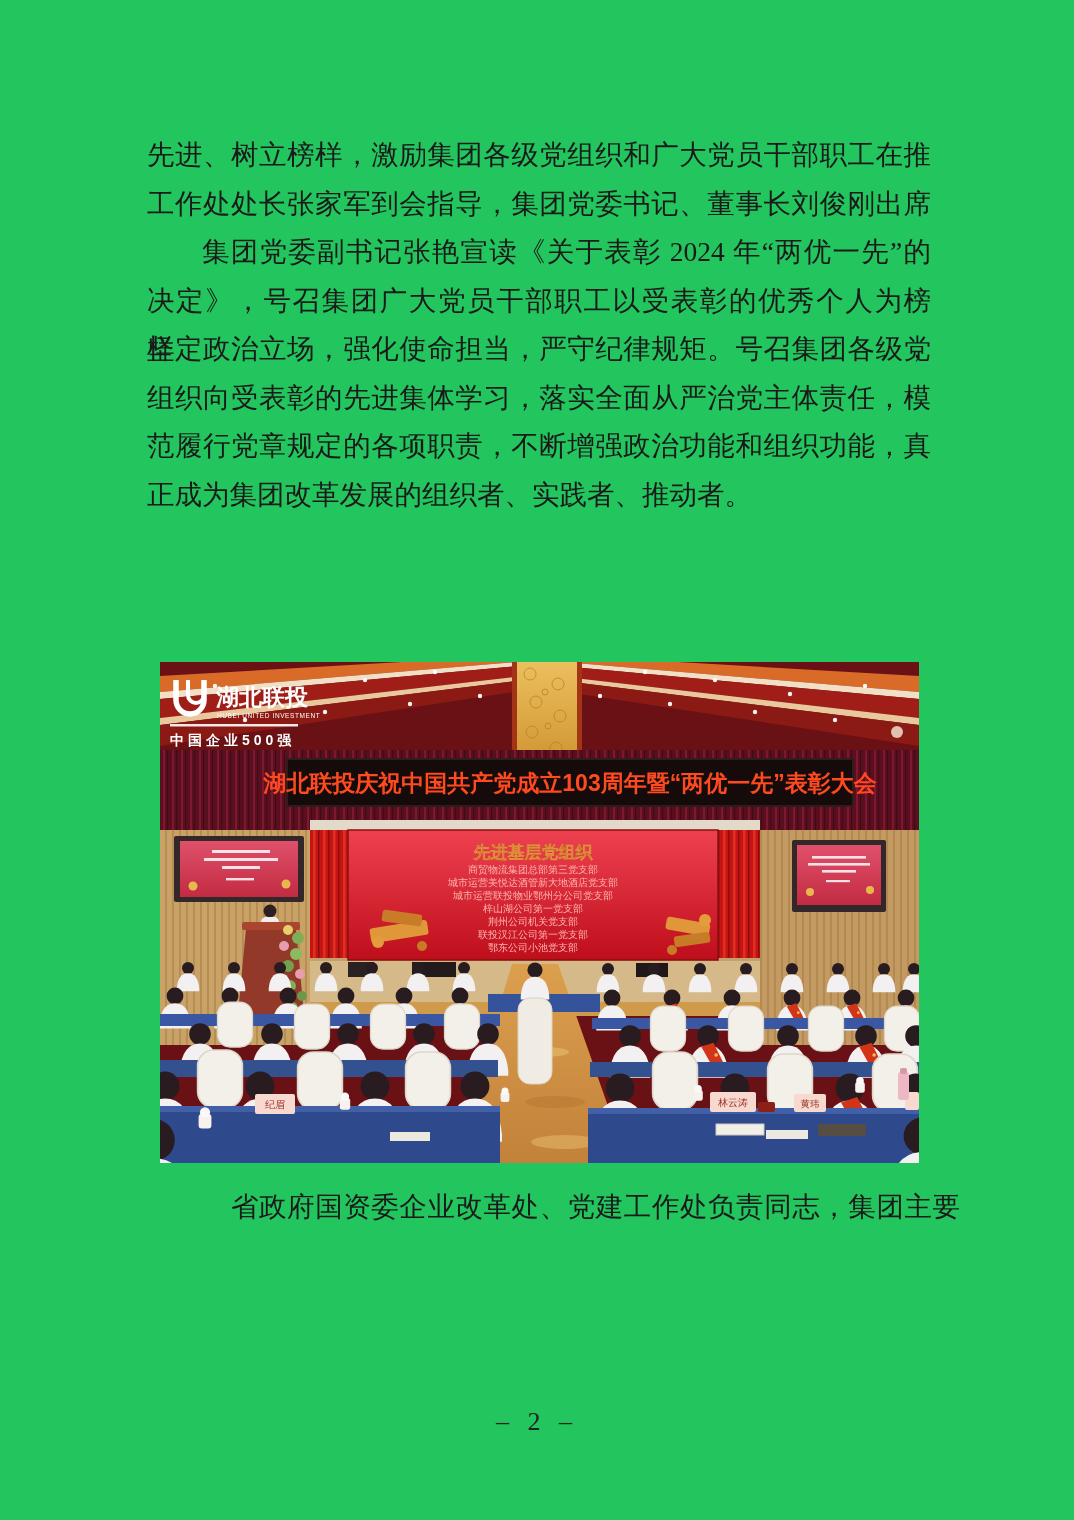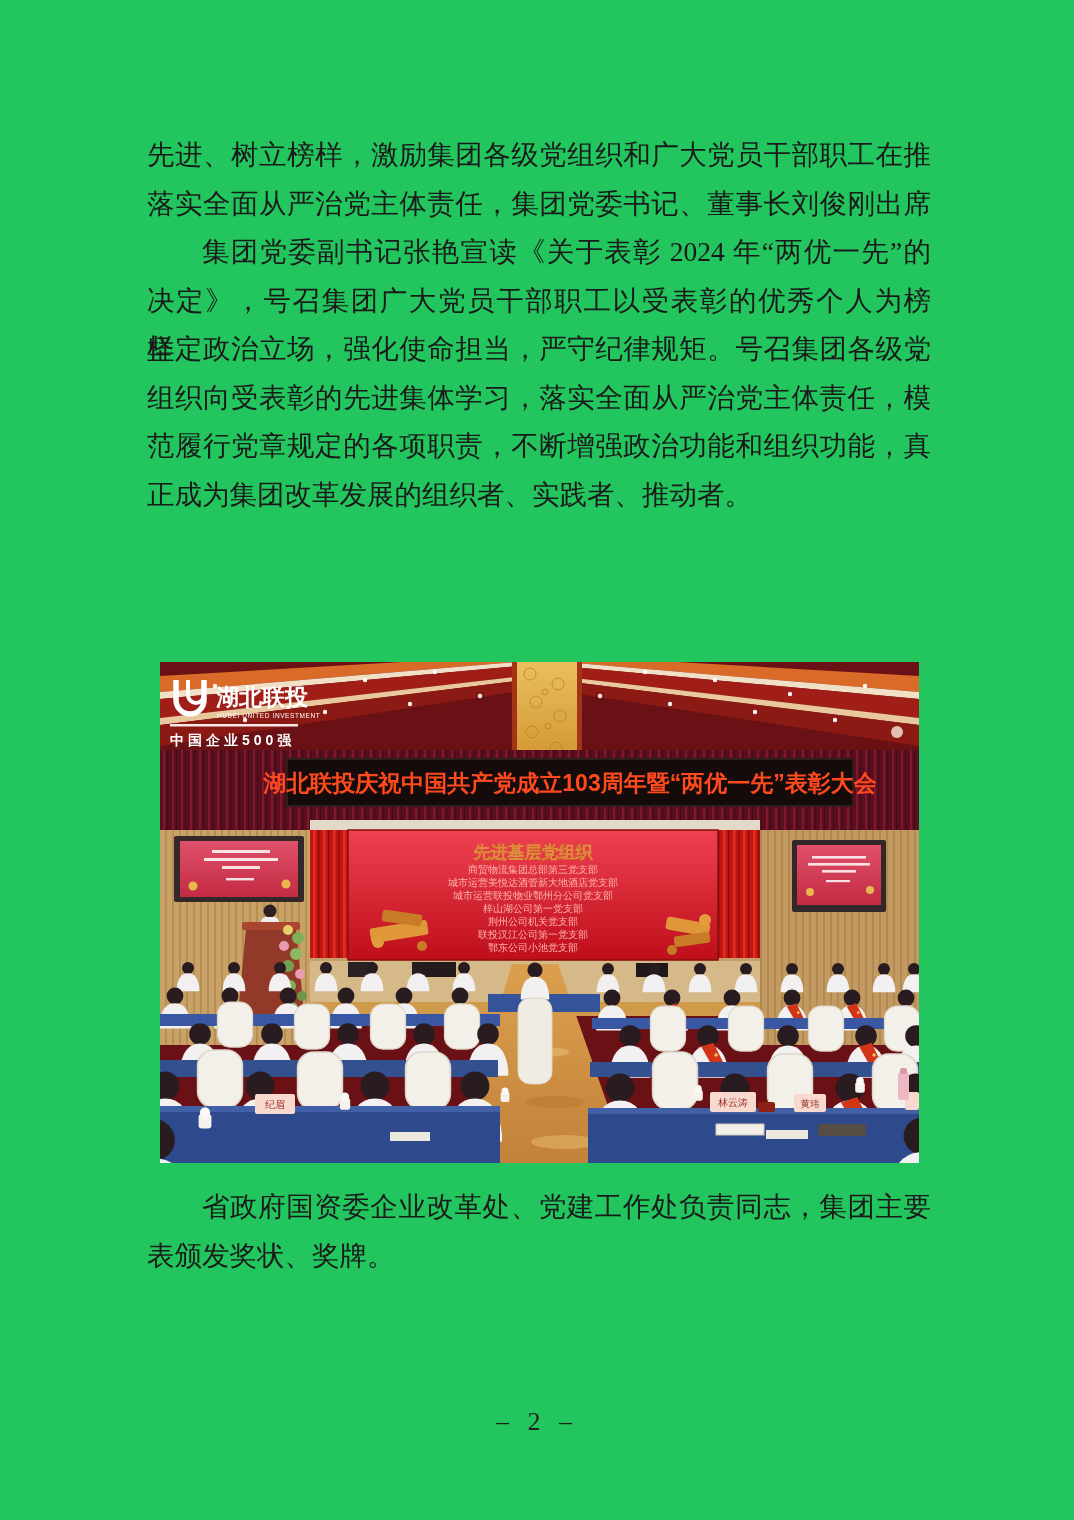--- a/index.html
+++ b/index.html
@@ -1,36 +1,36 @@
 <!DOCTYPE html>
 <html><head>
 <meta charset="utf-8">
 <style>
   html,body{margin:0;padding:0;background:#ffffff;}
   .page{position:relative;width:1074px;height:1520px;background:#22c55e;overflow:hidden;
         font-family:"Liberation Serif","DejaVu Serif",serif;color:#1a1a1a;}
   .text-block{position:absolute;left:147px;width:784px;}
   .tb1{top:131px;}
-  .tb2{top:1183px;}
+  .tb2{top:1183px;margin-left:29px;}
   .ln{height:48.5px;line-height:48.5px;font-size:27.5px;white-space:normal;}
   .j{text-align:justify;text-align-last:justify;}
   .ind{text-indent:2em;}
   .photo{position:absolute;left:160px;top:662px;width:759px;height:501px;overflow:hidden;background:#6a1115;}
   .photo svg{display:block;}
   .page-number{position:absolute;left:0;top:1407px;width:1074px;text-align:center;
                font-size:26px;letter-spacing:6px;color:#222;}
 </style>
 </head>
 <body>
 
 <div class="page">
 
   <div class="text-block tb1">
     <div class="ln j">先进、树立榜样，激励集团各级党组织和广大党员干部职工在推</div>
-    <div class="ln j">落实全面从严治党主体责任，集团党委书记、董事长刘俊刚出席</div>
+    <div class="ln j">工作处处长张家军到会指导，集团党委书记、董事长刘俊刚出席</div>
     <div class="ln j ind">集团党委副书记张艳宣读《关于表彰 2024 年“两优一先”的</div>
     <div class="ln j">决定》，号召集团广大党员干部职工以受表彰的优秀个人为榜样，</div>
     <div class="ln j">坚定政治立场，强化使命担当，严守纪律规矩。号召集团各级党</div>
     <div class="ln j">组织向受表彰的先进集体学习，落实全面从严治党主体责任，模</div>
     <div class="ln j">范履行党章规定的各项职责，不断增强政治功能和组织功能，真</div>
     <div class="ln">正成为集团改革发展的组织者、实践者、推动者。</div>
   </div>
 
   <div class="photo">
     <svg width="759" height="501" viewBox="0 0 759 501" xmlns="http://www.w3.org/2000/svg">
@@ -373,17 +373,16 @@
         <text x="56" y="43" font-size="23" font-weight="bold" font-family="Liberation Sans, sans-serif" fill="#ffffff">湖北联投</text>
         <text x="57" y="56" font-size="6.5" letter-spacing="0.6" font-family="Liberation Sans, sans-serif" fill="#ffffff">HUBEI UNITED INVESTMENT</text>
         <rect x="10" y="62" width="128" height="2.5" fill="#ffffff" opacity="0.9"></rect>
         <text x="10" y="83" font-size="14" font-weight="bold" letter-spacing="4" font-family="Liberation Sans, sans-serif" fill="#ffffff">中国企业500强</text>
       </g>
     </svg>
   </div>
 
   <div class="text-block tb2">
     <div class="ln j ind">省政府国资委企业改革处、党建工作处负责同志，集团主要</div>
-    <div class="ln">表颁发奖状、奖牌。</div>
   </div>
 
   <div class="page-number">– 2 –</div>
 </div>
 
 </body></html>

